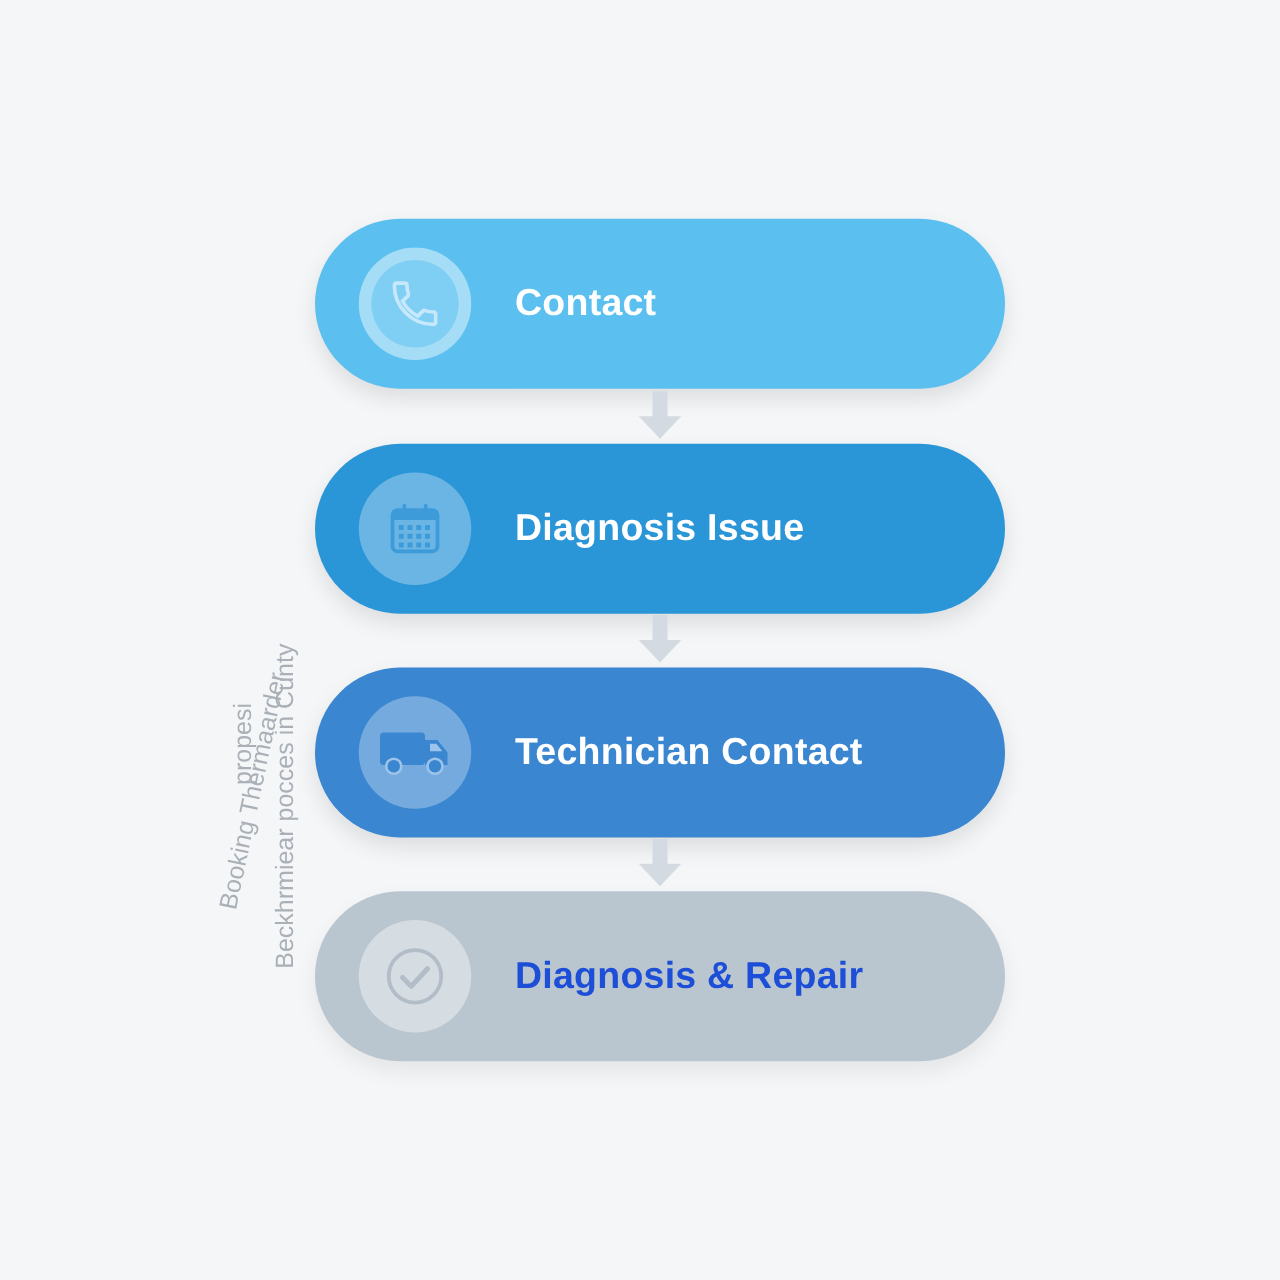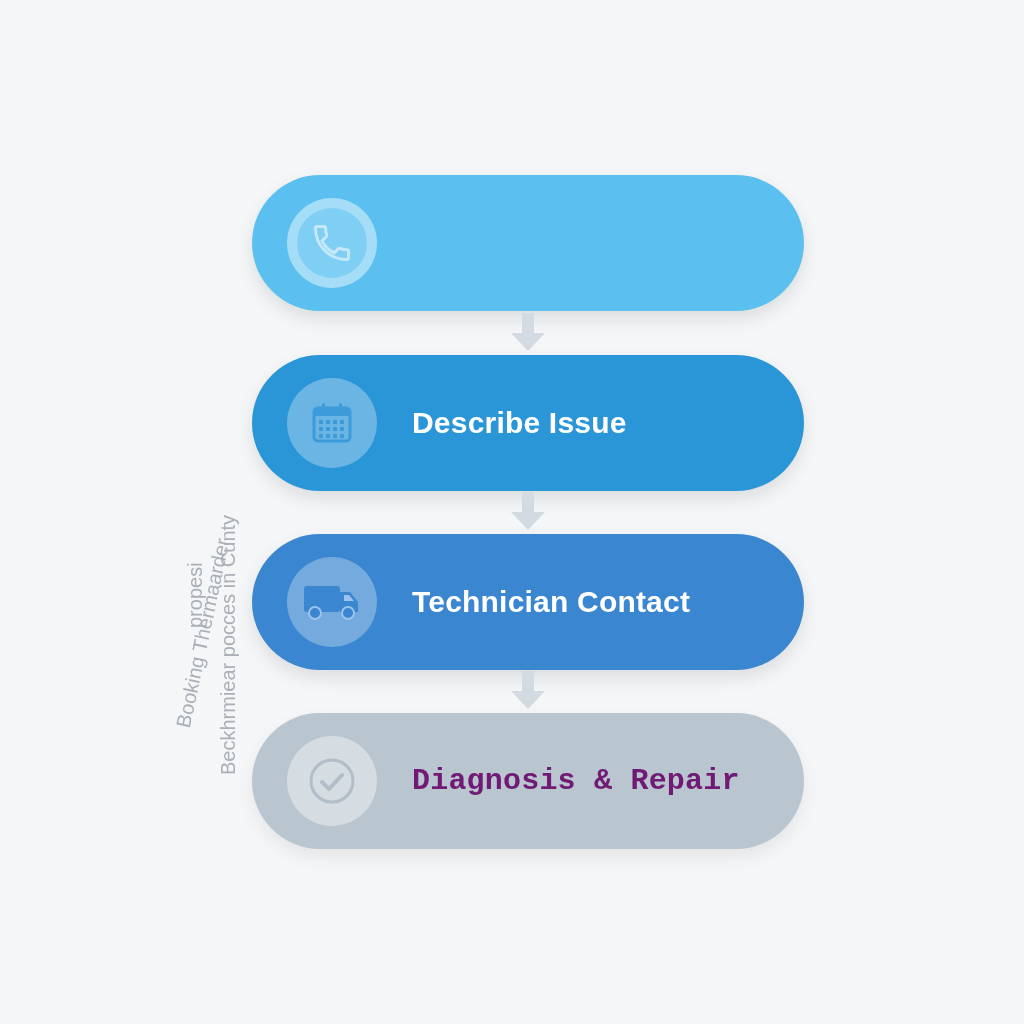--- a/index.html
+++ b/index.html
@@ -33,20 +33,21 @@
 </style>
 </head>
 <body>
 
 <div class="step" style="top:175px; background:#5bc0f0;">
   <div class="icon-circle" style="background:rgba(255,255,255,0.22); box-shadow:inset 0 0 0 10px rgba(255,255,255,0.30);">
     <svg width="44" height="44" viewBox="0 0 24 24">
       <path d="M6.6 10.8c1.4 2.8 3.8 5.1 6.6 6.6l2.2-2.2c.3-.3.7-.4 1-.2 1.1.4 2.3.6 3.6.6.6 0 1 .4 1 1V20c0 .6-.4 1-1 1C10.6 21 3 13.4 3 4c0-.6.4-1 1-1h3.5c.6 0 1 .4 1 1 0 1.3.2 2.5.6 3.6.1.3 0 .7-.2 1L6.6 10.8z" fill="none" stroke="rgba(255,255,255,0.55)" stroke-width="1.6"></path>
     </svg>
   </div>
+  <span class="step-label">Contact</span>
 </div>
 
 <svg class="arrow" style="top:313px;" viewBox="0 0 38 40">
   <rect x="13" y="0" width="12" height="22" fill="#d3dae1"></rect>
   <polygon points="2,20 36,20 19,38" fill="#d3dae1"></polygon>
 </svg>
 
 <div class="step" style="top:355px; background:#2a96d8;">
   <div class="icon-circle" style="background:rgba(255,255,255,0.30);">
     <svg width="48" height="48" viewBox="0 0 48 48">
@@ -63,21 +64,21 @@
           <rect x="18" y="28" width="4" height="4"></rect>
           <rect x="25" y="28" width="4" height="4"></rect>
           <rect x="32" y="28" width="4" height="4"></rect>
         <rect x="11" y="35" width="4" height="4"></rect>
           <rect x="18" y="35" width="4" height="4"></rect>
           <rect x="25" y="35" width="4" height="4"></rect>
           <rect x="32" y="35" width="4" height="4"></rect>
       </g>
     </svg>
   </div>
-  <span class="step-label">Describe Issue</span>
+  <span class="step-label">Diagnosis Issue</span>
 </div>
 
 <svg class="arrow" style="top:492px;" viewBox="0 0 38 40">
   <rect x="13" y="0" width="12" height="22" fill="#d3dae1"></rect>
   <polygon points="2,20 36,20 19,38" fill="#d3dae1"></polygon>
 </svg>
 
 <div class="step" style="top:534px; background:#3a86d0;">
   <div class="icon-circle" style="background:rgba(255,255,255,0.30);">
     <svg width="60" height="40" viewBox="0 0 60 40">
@@ -96,18 +97,18 @@
   <polygon points="2,20 36,20 19,38" fill="#d3dae1"></polygon>
 </svg>
 
 <div class="step" style="top:713px; background:#b9c5cf; box-shadow:0 8px 18px rgba(0,0,0,0.07);">
   <div class="icon-circle" style="background:rgba(255,255,255,0.40);">
     <svg width="52" height="52" viewBox="0 0 52 52">
       <circle cx="26" cy="26" r="21" fill="none" stroke="#b3bdc7" stroke-width="3"></circle>
       <polyline points="16,27 23,34 36,20" fill="none" stroke="#b3bdc7" stroke-width="4" stroke-linecap="round" stroke-linejoin="round"></polyline>
     </svg>
   </div>
-  <span class="step-label" style="color:#701a75;font-family:Liberation Mono, monospace;">Diagnosis &amp; Repair</span>
+  <span class="step-label" style="color:#1d4ed8;">Diagnosis &amp; Repair</span>
 </div>
 
 <div class="side-text" style="left:172px; top:725px; transform:rotate(-78deg);">Booking Thermaarder</div>
 <div class="side-text" style="left:184px; top:628px;">propesi</div>
 <div class="side-text" style="left:217px; top:775px;">Beckhrmiear pocces in Cunty</div>
 
 </body></html>

